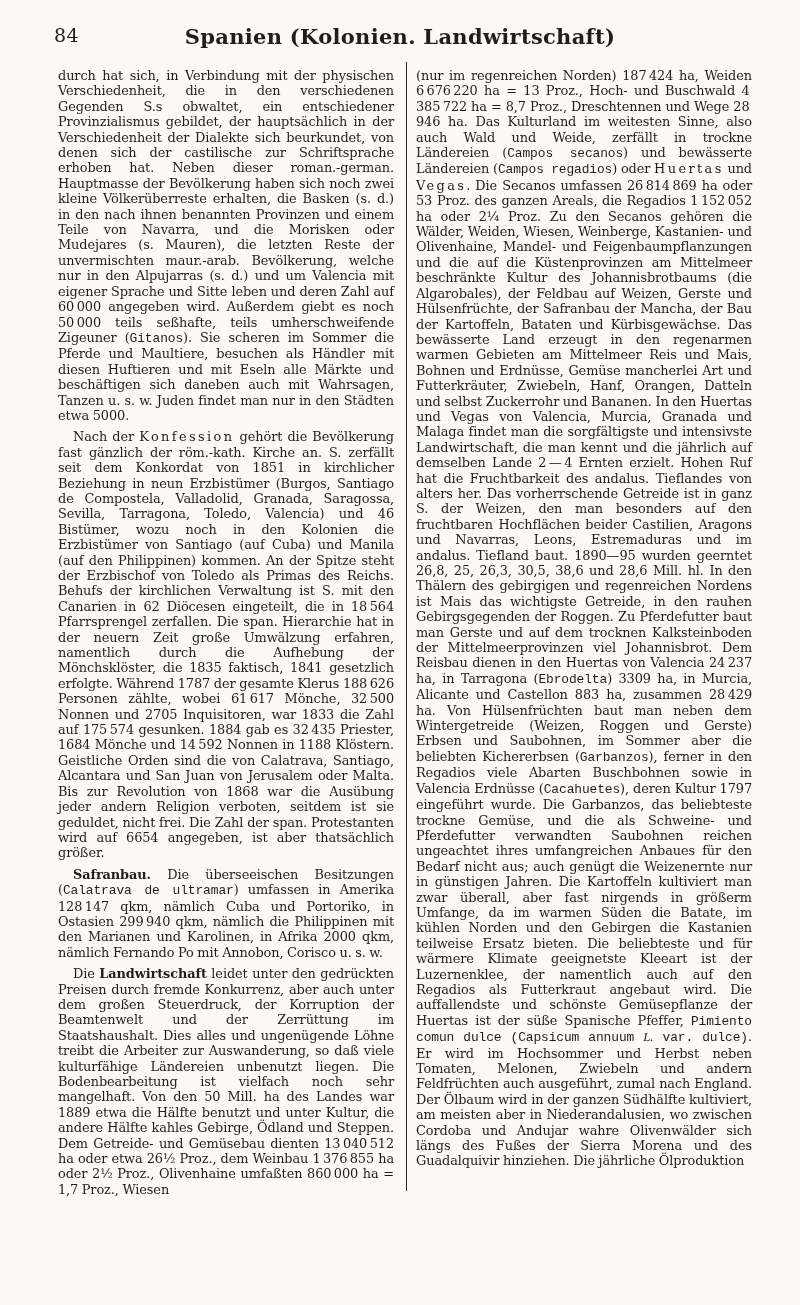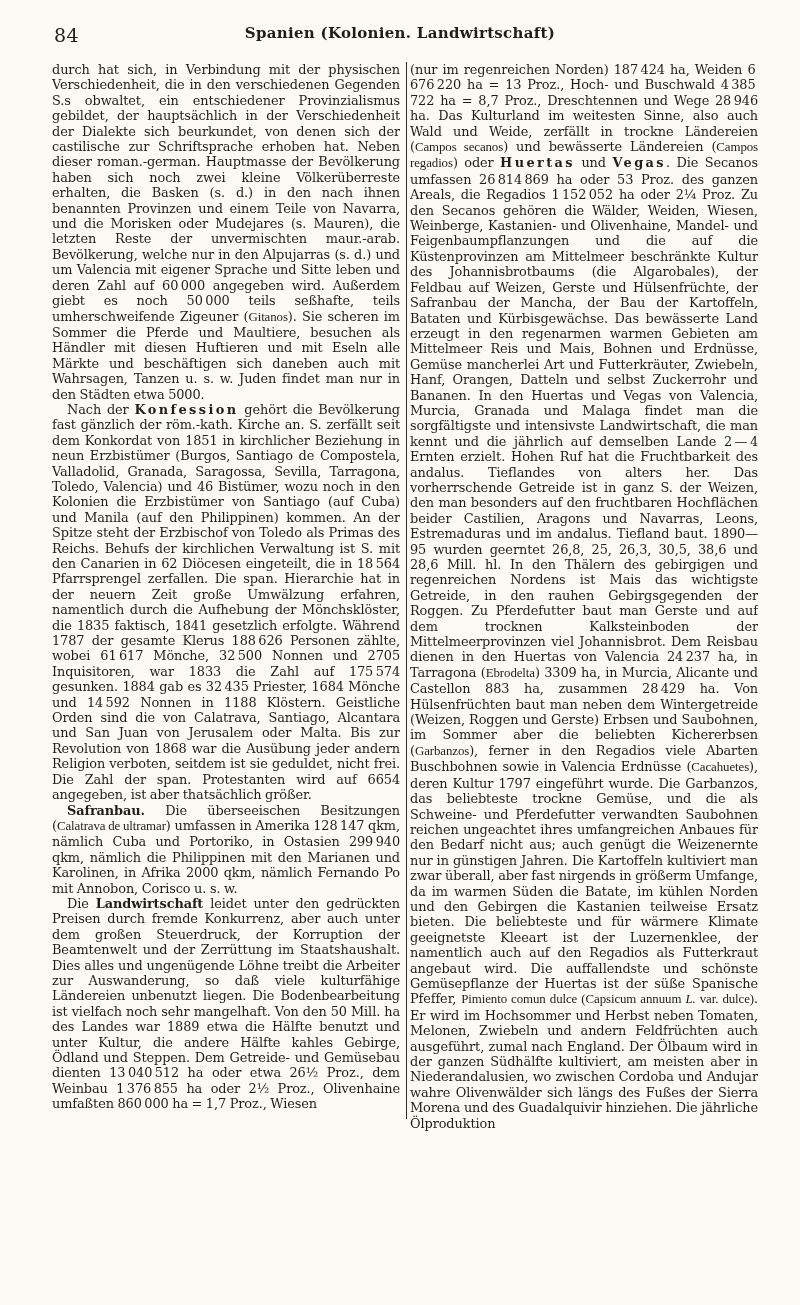--- a/index.html
+++ b/index.html
@@ -22,21 +22,21 @@
   .page-number {
     position: absolute;
     left: 54px; top: 24px;
     font-size: 19px;
     letter-spacing: 0.5px;
   }
   .page-title {
     position: absolute;
     left: 0; right: 0; top: 24px;
     text-align: center;
-    font-size: 15px;
+    font-size: 21px;
     font-weight: bold;
     letter-spacing: 0.3px;
   }
   .columns {
     display: flex;
     align-items: stretch;
     padding: 2px 42px 0 52px;
     box-sizing: border-box;
   }
   .col {
@@ -49,25 +49,25 @@
     hyphens: auto;
     -webkit-hyphens: auto;
     max-height: 1240px;
     overflow: hidden;
   }
   .column-divider {
     width: 1px;
     background: #2c2820;
     margin: 0 3px 12px 6px;
   }
-  p.para { margin: 0; }
+  p.para { margin: 6px; }
   p.para.indent { text-indent: 15px; }
   .b   { font-weight: bold; }
-  .sp  { letter-spacing: 2.4px; font-weight: bold; }
-  .lat  { font-family: Liberation Serif, serif; }
+  .sp  { letter-spacing: 2.4px; }
+  .lat  { font-family: Liberation Mono, monospace; }
   .lati { font-family: "Liberation Serif", serif; font-style: italic; }
 </style>
 </head>
 <body style="background: rgb(251, 250, 245); color: rgb(33, 29, 24);">
 
 <div class="page">
   <div class="page-header">
     <span class="page-number">84</span>
     <span class="page-title">Spanien (Kolonien. Landwirtschaft)</span>
   </div>

